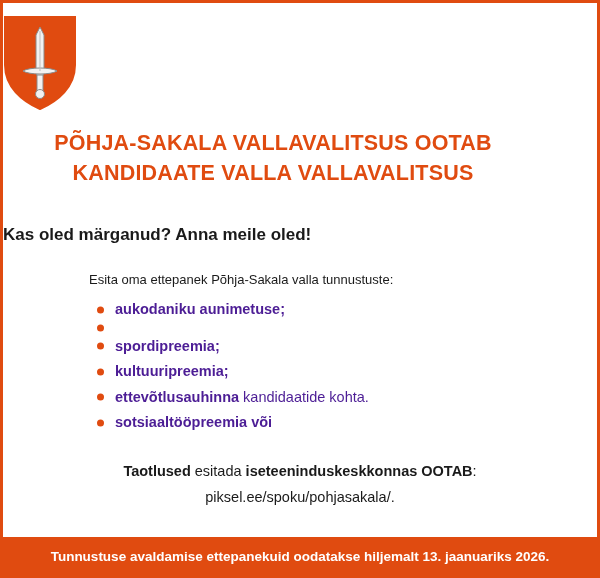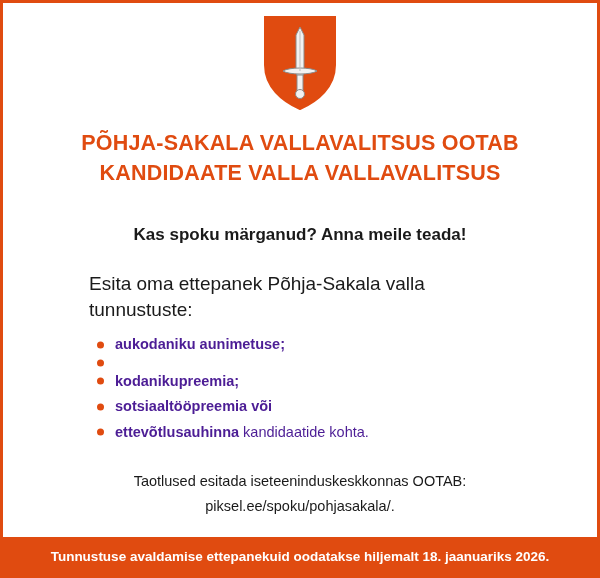--- a/index.html
+++ b/index.html
@@ -15,21 +15,21 @@
   }
   .poster {
     position: relative;
     width: 600px;
     height: 578px;
     box-sizing: border-box;
     border: 3px solid #e04b10;
     background: #ffffff;
     display: flex;
     flex-direction: column;
-    align-items: center;
+    align-items: flex-start;
   }
   
   .crest-wrap {
     margin-top: 12px;
     width: 74px;
     height: 96px;
   }
   .crest {
     display: block;
   }
@@ -57,21 +57,21 @@
   }
   
   .body-block {
     width: 430px;
     margin-top: 26px;
     margin-left: 8px;
     align-self: center;
   }
   .intro {
     color: #1a1a1a;
-    font-size: 19px;
+    font-size: 13px;
     line-height: 1.4;
     margin: 0 0 8px 0;
   }
   ul.items {
     list-style: none;
     margin: 0;
     padding: 0 0 0 26px;
   }
   ul.items li {
     position: relative;
@@ -96,21 +96,21 @@
   
   .apply {
     margin-top: 24px;
     text-align: center;
     font-size: 14.5px;
     color: #1a1a1a;
     line-height: 1.75;
     width: 100%;
   }
   .apply .b {
-    font-weight: normal;
+    font-weight: bold;
   }
   
   .footer {
     position: absolute;
     left: 0;
     right: 0;
     bottom: 0;
     height: 38px;
     background: #e04b10;
     color: #ffffff;
@@ -141,50 +141,54 @@
 
       <path d="M37 16 L37 56" stroke="#bdbdbd" stroke-width="1"></path>
     </svg>
   </div>
 
   <h1 class="headline">
     <span class="line">PÕHJA-SAKALA VALLAVALITSUS OOTAB</span>
     <span class="line">KANDIDAATE VALLA VALLAVALITSUS</span>
   </h1>
 
-  <div class="subhead">Kas spoku märganud? Anna meile teada!</div>
+  <div class="subhead">Kas oled märganud? Anna meile oled!</div>
 
   <div class="body-block">
     <p class="intro">Esita oma ettepanek Põhja-Sakala valla tunnustuste:</p>
     <ul class="items">
       <li>
         <span class="dot"></span>
         <span class="strong">aukodaniku aunimetuse;</span><span></span>
       </li>
       <li>
         <span class="dot"></span>
         <span></span>
       </li>
       <li>
         <span class="dot"></span>
-        <span class="strong">kodanikupreemia;</span><span></span>
+        <span class="strong">spordipreemia;</span><span></span>
+      </li>
+      <li>
+        <span class="dot"></span>
+        <span class="strong">kultuuripreemia;</span><span></span>
+      </li>
+      <li>
+        <span class="dot"></span>
+        <span class="strong">ettevõtlusauhinna</span><span> kandidaatide kohta.</span>
       </li>
       <li>
         <span class="dot"></span>
         <span class="strong">sotsiaaltööpreemia või</span><span></span>
-      </li>
-      <li>
-        <span class="dot"></span>
-        <span class="strong">ettevõtlusauhinna</span><span> kandidaatide kohta.</span>
       </li>
     </ul>
   </div>
 
   <div class="apply">
     <div><span class="b">Taotlused</span><span> esitada </span><span class="b">iseteeninduskeskkonnas OOTAB</span><span>:</span></div>
     <div>piksel.ee/spoku/pohjasakala/.</div>
   </div>
 
   <div class="footer">
-    <span>Tunnustuse avaldamise ettepanekuid oodatakse hiljemalt 18. jaanuariks 2026.</span>
+    <span>Tunnustuse avaldamise ettepanekuid oodatakse hiljemalt 13. jaanuariks 2026.</span>
   </div>
 
 </div>
 
 </body></html>

